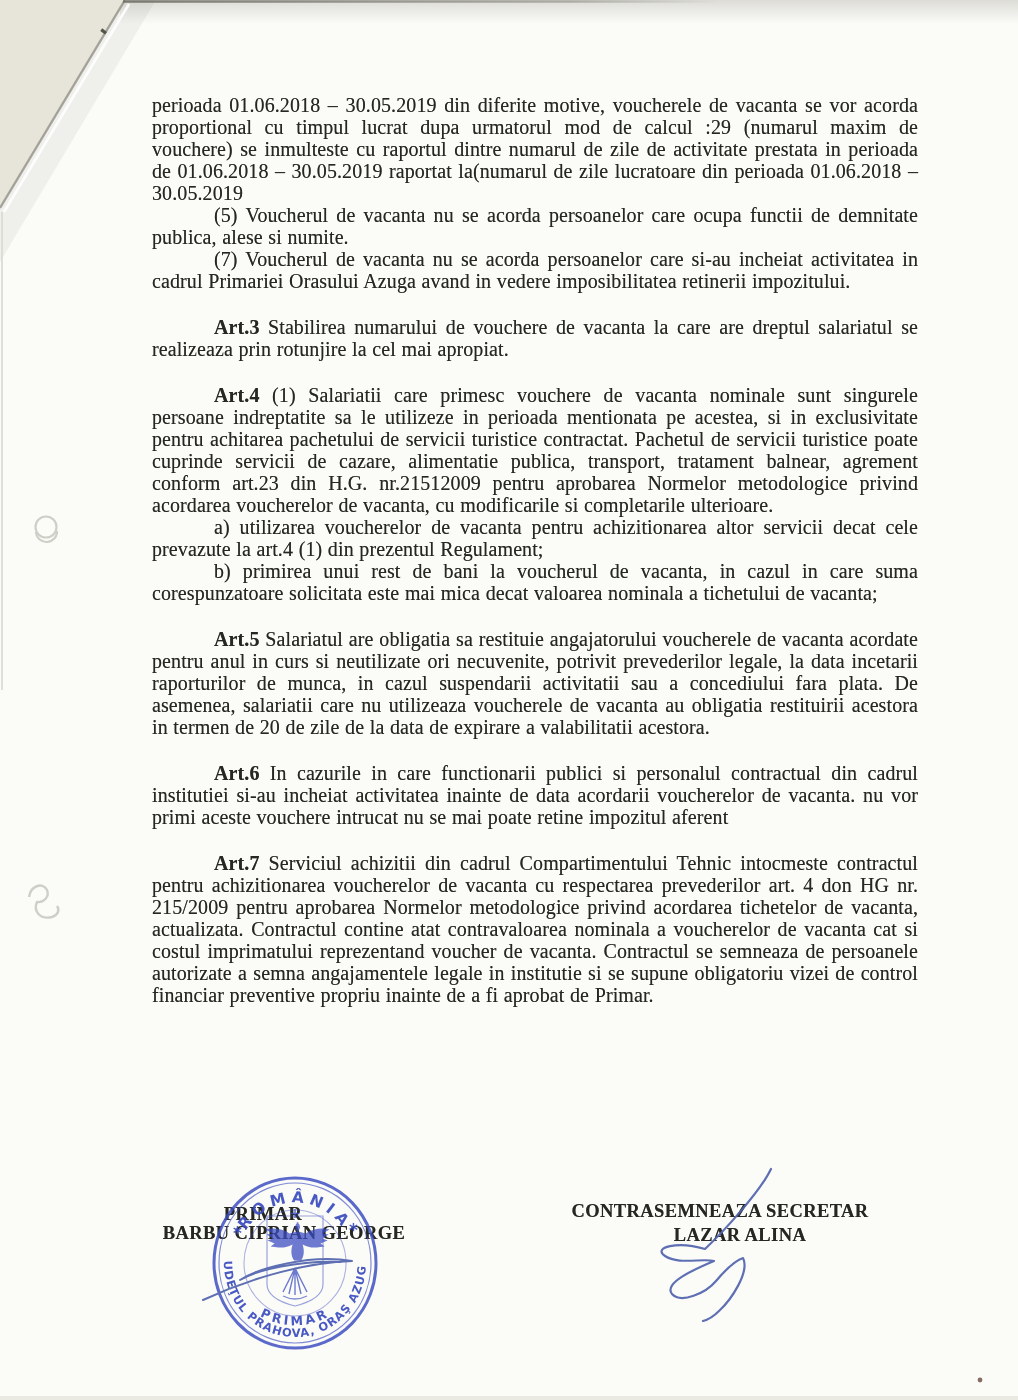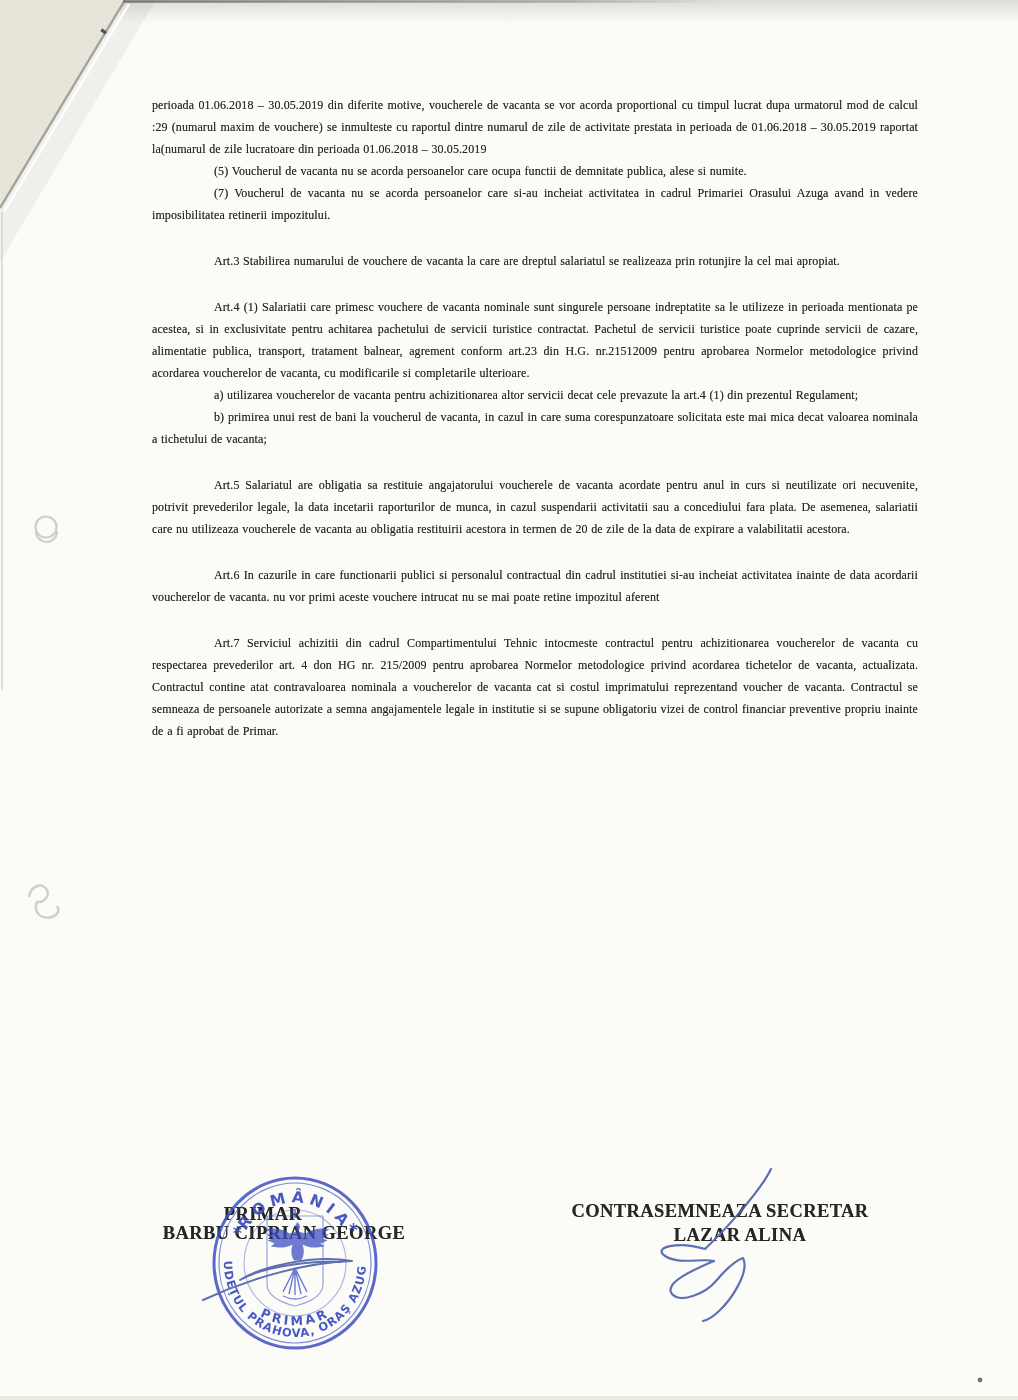--- a/index.html
+++ b/index.html
@@ -10,29 +10,29 @@
     overflow:hidden;
     font-family:"Liberation Serif", serif;
   }
   svg.overlay{position:absolute;left:0;top:0;pointer-events:none;}
   .content{
     position:absolute;left:152px;top:94px;width:766px;
     color:var(--ink-color,#262622);
   }
   .para{
     margin:0;
-    font-size:12px;line-height:22px;
+    font-size:20px;line-height:22px;
     text-align:justify;
     letter-spacing:.1px;
     word-spacing:.5px;
     text-shadow:0 0 .4px rgba(45,45,42,.55);
   }
   .para.ind{text-indent:62px;}
   .para.gap{margin-top:24px;}
-  .para b{font-weight:normal;}
+  .para b{font-weight:bold;}
   .sig{
     position:absolute;
     color:var(--ink-color,#262622);
     font-weight:bold;font-size:18.5px;line-height:23px;
     text-align:center;letter-spacing:.4px;
     text-shadow:0 0 .4px rgba(45,45,42,.55);
     white-space:nowrap;
   }
   .sig-left-title{left:160px;top:1203px;width:206px;}
   .sig-left-name{left:148px;top:1222px;width:272px;}

